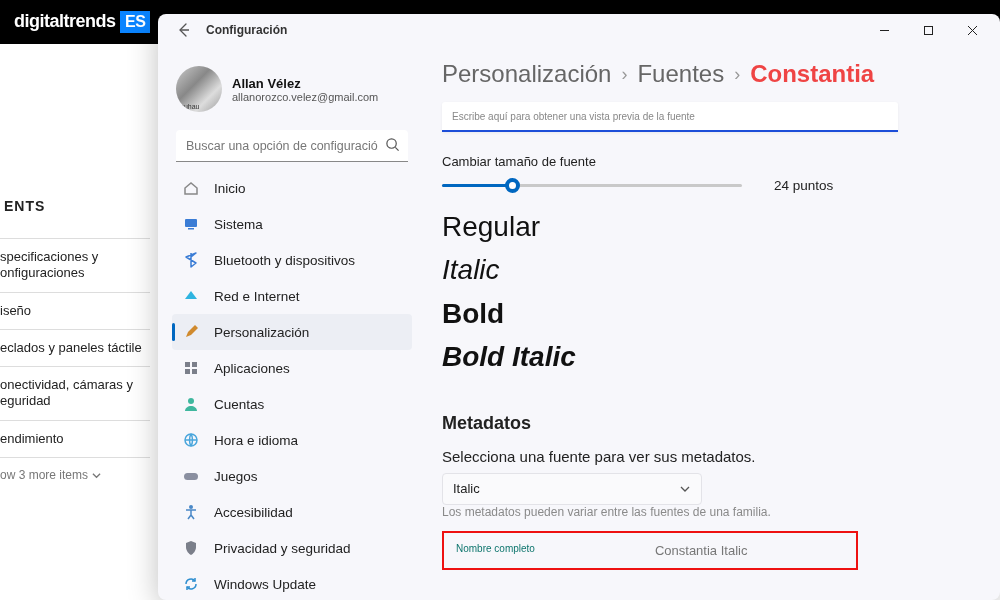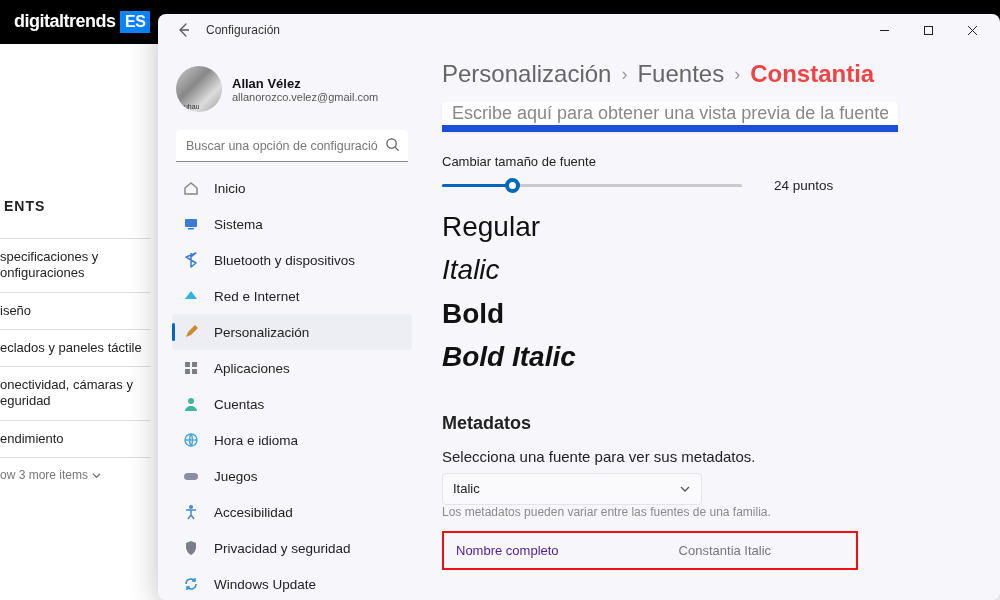--- a/index.html
+++ b/index.html
@@ -14,21 +14,21 @@
 .bg-body { background: #fff; height: 556px; padding-top: 100px; }
 .bg-aside { width: 150px; margin-left: 0; font-size: 13px; color: #222; }
 .bg-aside h3 { font-size: 14px; font-weight: 700; letter-spacing: 1px; padding: 6px 0 24px 4px; margin-top: 48px; }
 .bg-aside div { padding: 10px 0; border-top: 1px solid #ddd; line-height: 1.25; }
 .bg-more { font-size: 12px; color: #777; padding-top: 14px; display: flex; align-items: center; gap: 4px; }
 
 
 .window { position: absolute; left: 158px; top: 14px; width: 842px; height: 586px; background: #f7f7fb; border-radius: 8px; box-shadow: 0 6px 30px rgba(0,0,0,.25); overflow: hidden; display: flex; flex-direction: column; }
 .titlebar { height: 32px; display: flex; align-items: center; padding: 0 6px 0 14px; }
 .tb-back { width: 24px; height: 24px; display: flex; align-items: center; justify-content: center; color: #555; cursor: pointer; }
-.tb-title { font-size: 12px; color: #333; margin-left: 10px; }
+.tb-title { font-size: 12px; color: #333; margin-left: 10px; font-weight: bold; }
 .tb-spacer { flex: 1; }
 .tb-btn { width: 44px; height: 32px; display: flex; align-items: center; justify-content: center; color: #222; cursor: pointer; }
 
 .win-body { flex: 1; display: flex; overflow: hidden; justify-content: flex-end; }
 
 
 .sidebar { width: 258px; padding: 10px 4px 0 14px; overflow-y: auto; }
 .profile { display: flex; align-items: center; gap: 10px; padding: 10px 4px 18px 4px; }
 .avatar { width: 46px; height: 46px; border-radius: 50%; background: linear-gradient(135deg,#ccc 0%,#888 40%,#ddd 70%,#999 100%); position: relative; overflow: hidden; }
 .avatar::after { content:"auhau"; position:absolute; bottom:2px; left:4px; font-size:7px; color:#333; }
@@ -45,21 +45,21 @@
 .navitem.active { background: #eceef4; }
 .navitem.active::before { content:""; position:absolute; left:0; top:9px; bottom:9px; width:3px; background:#0067c0; border-radius:2px; }
 .nicon { width: 18px; height: 18px; display: flex; align-items: center; justify-content: center; font-size: 15px; }
 
 
 .main { flex: 1; padding: 14px 26px 0 26px; overflow-y: auto; }
 .crumbs { display: flex; align-items: center; gap: 10px; font-size: 24px; color: #666; margin-bottom: 14px; }
 .crumbs .sep { color: #999; font-size: 18px; }
 .crumbs .cur { color: #ef4444; font-weight: 600; }
 
-.preview-input { width: 456px; height: 30px; border: none; border-bottom: 7px solid #1d4ed8; background: #fff; border-radius: 3px 3px 0 0; padding: 0 10px; font-size: 18px; box-shadow: 0 1px 3px rgba(0,0,0,.06); }
+.preview-input { width: 456px; height: 30px; border: none; border-bottom: 2px solid #1d4ed8; background: #fff; border-radius: 3px 3px 0 0; padding: 0 10px; font-size: 10px; box-shadow: 0 1px 3px rgba(0,0,0,.06); }
 .preview-input::placeholder { color: #888; }
 
 .size-label { font-size: 13px; color: #222; margin-top: 22px; margin-bottom: 6px; }
 .size-row { display: flex; align-items: center; gap: 32px; }
 .slider { position: relative; width: 300px; height: 20px; }
 .slider-track { position: absolute; top: 9px; left: 0; right: 0; height: 3px; background: #c9c9c9; border-radius: 2px; }
 .slider-fill { position: absolute; top: 9px; left: 0; width: 22%; height: 3px; background: #0067c0; border-radius: 2px; }
 .slider-thumb { position: absolute; top: 3px; left: 21%; width: 15px; height: 15px; border-radius: 50%; background: #fff; border: 4px solid #0067c0; }
 .size-val { font-size: 13.5px; color: #222; }
 
@@ -67,21 +67,21 @@
 .styles .it { font-style: italic; }
 .styles .bd { font-weight: 700; }
 .styles .bi { font-weight: 700; font-style: italic; }
 
 .meta-h { font-size: 18px; font-weight: 600; color: #222; margin-top: 34px; margin-bottom: 14px; }
 .meta-p { font-size: 15px; color: #222; margin-bottom: 8px; }
 .sel { width: 260px; height: 32px; background: #fafafc; border: 1px solid #e3e3e8; border-radius: 4px; display: flex; align-items: center; justify-content: space-between; padding: 0 10px; font-size: 13px; color: #222; cursor: pointer; }
 .meta-note { font-size: 12px; color: #8a8a8a; }
 
 .meta-row-box { border: 2.5px solid #e11; margin-top: 12px; padding: 10px 12px; display: flex; gap: 120px; width: 416px; }
-.meta-k { font-size: 13px; color: #4c1d95; }
+.meta-k { font-size: 10px; color: #0f766e; }
 .meta-v { font-size: 13px; color: #777; }
 
 svg { display: block; }
 </style>
 </head>
 <body>
 
 <div class="bg-site">
   <div class="bg-header">
     <span class="bg-logo">

